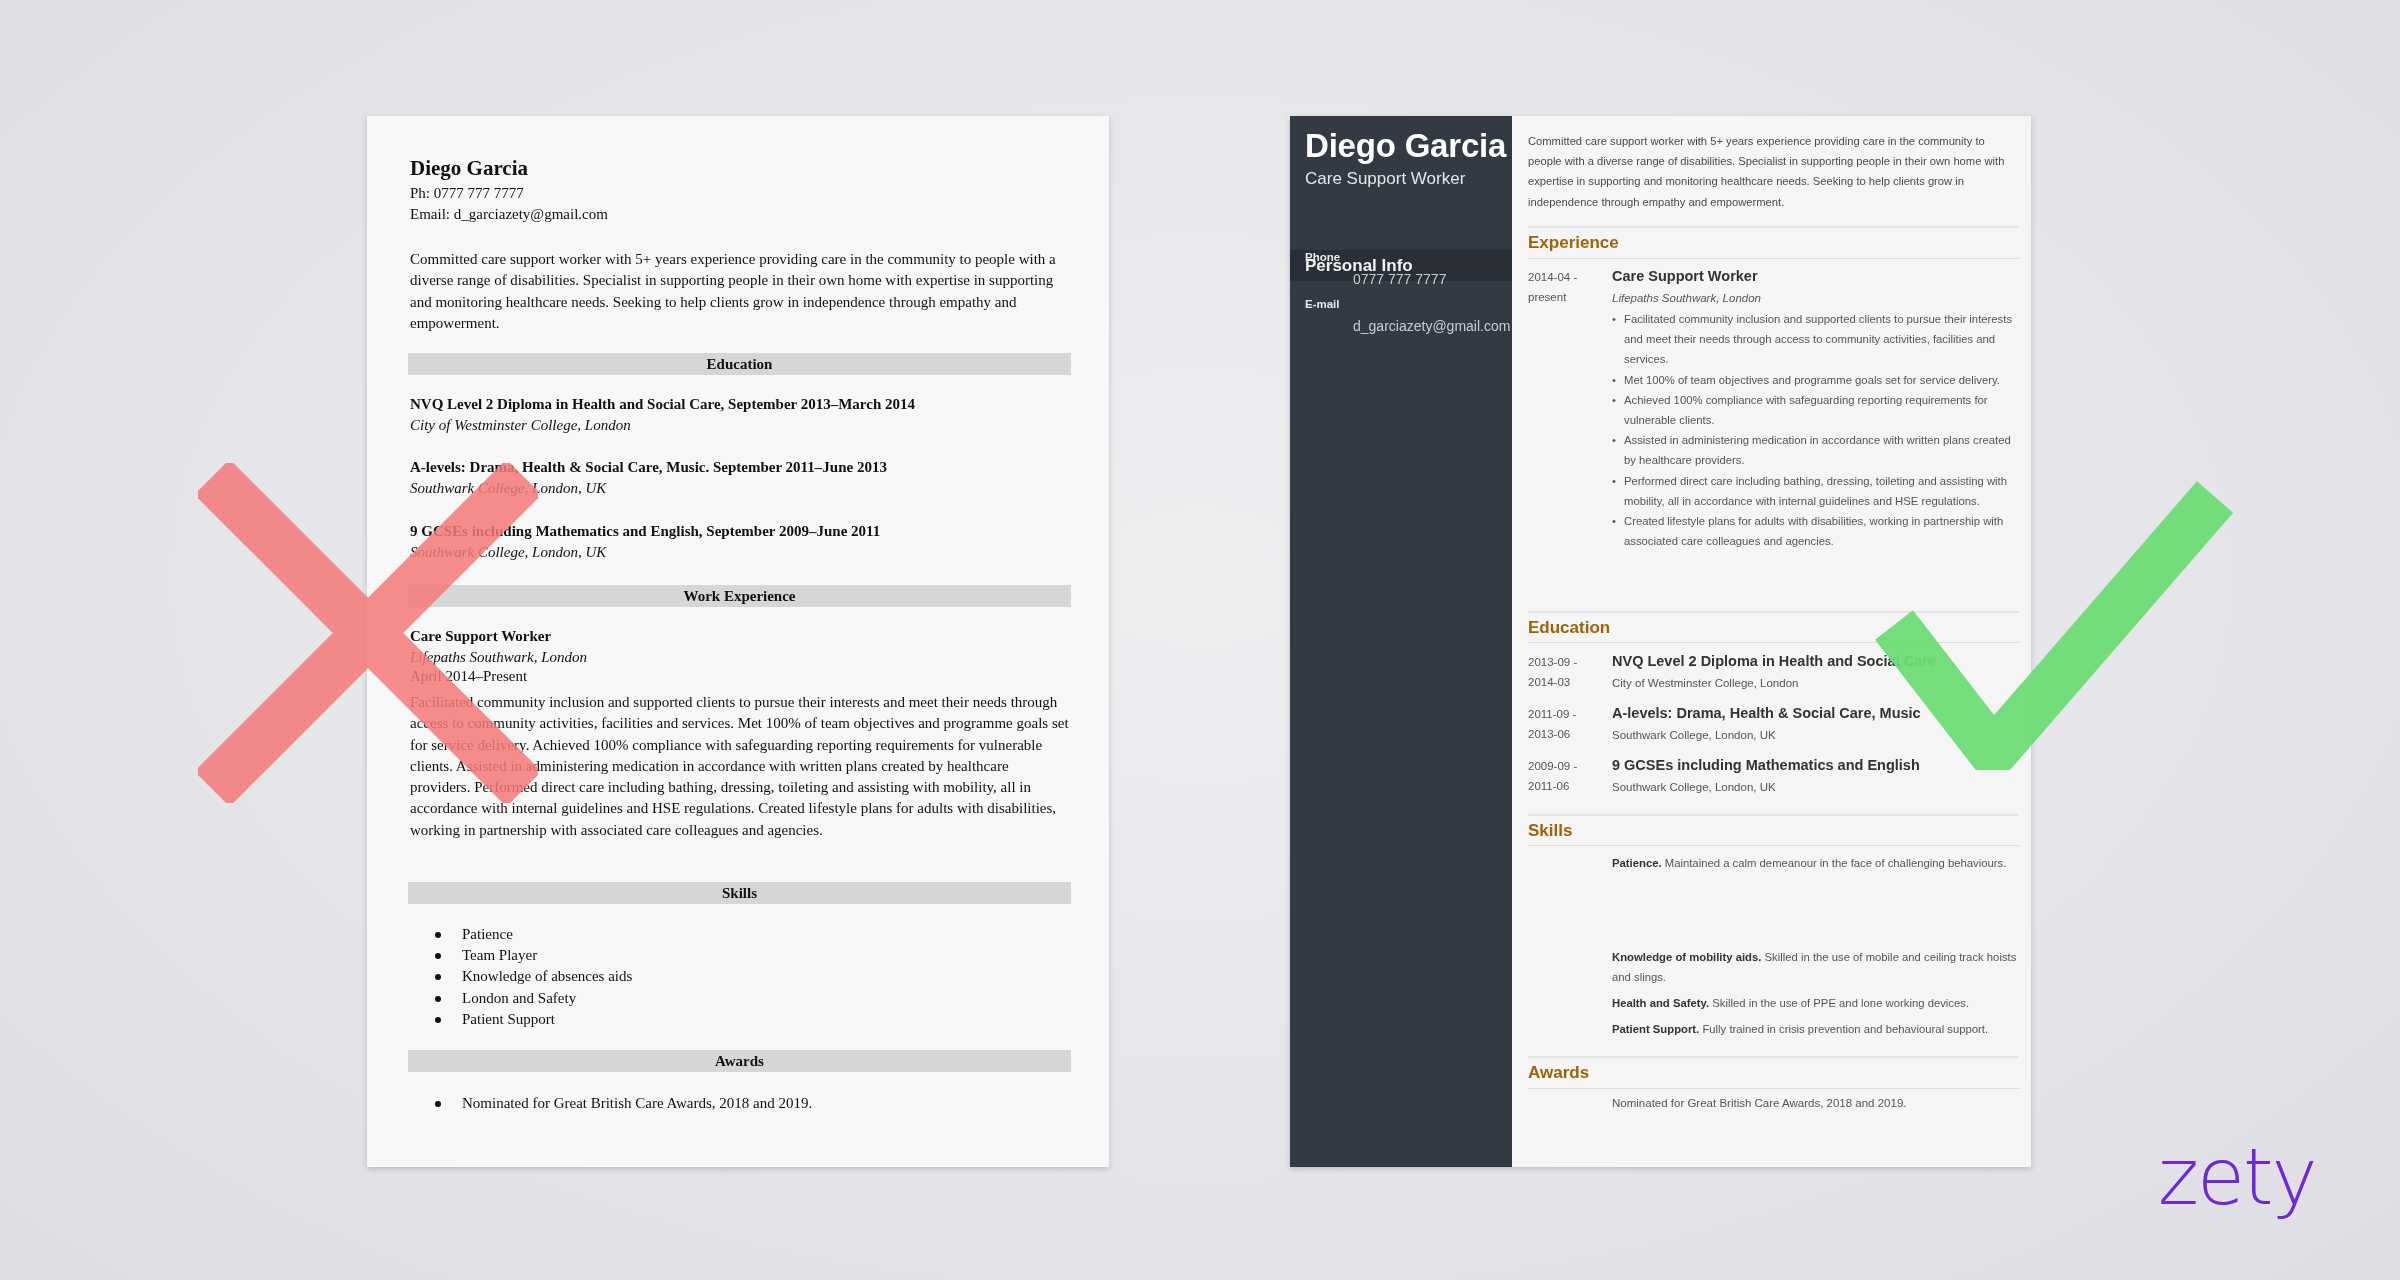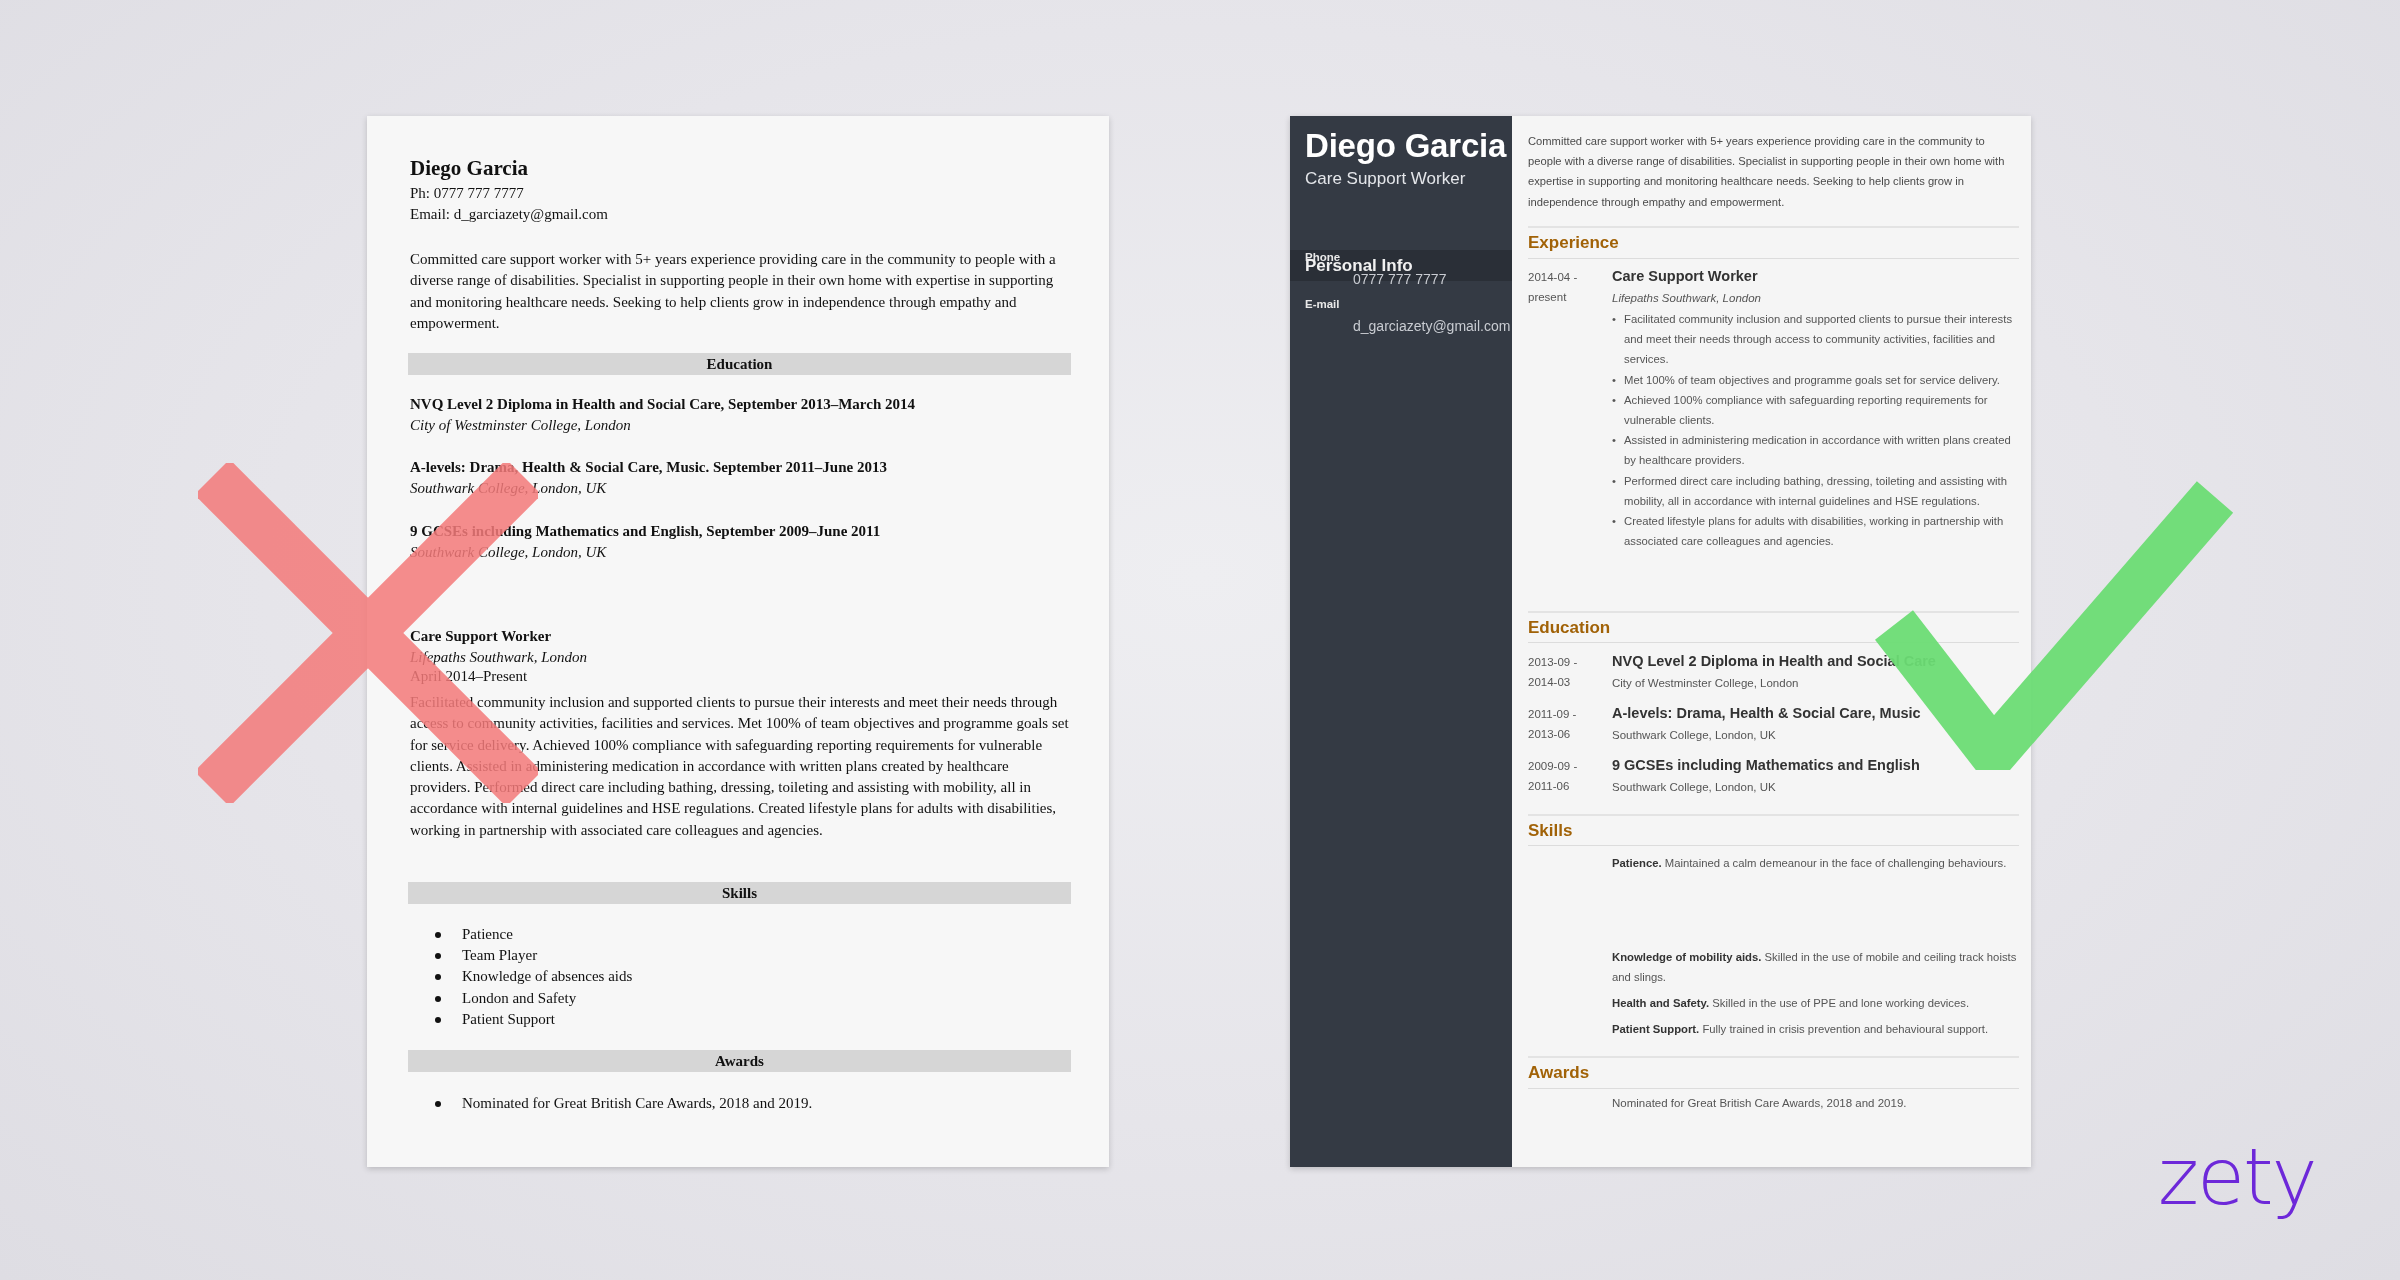--- a/index.html
+++ b/index.html
@@ -76,20 +76,21 @@
   <div class="para" style="top:133px">Committed care support worker with 5+ years experience providing care in the community to people with a diverse range of disabilities. Specialist in supporting people in their own home with expertise in supporting and monitoring healthcare needs. Seeking to help clients grow in independence through empathy and empowerment.</div>
 
   <div class="bar" style="top:237px">Education</div>
   <div class="t b" style="top:280px">NVQ Level 2 Diploma in Health and Social Care, September 2013–March 2014</div>
   <div class="t i" style="top:301px">City of Westminster College, London</div>
   <div class="t b" style="top:343px">A-levels: Drama, Health &amp; Social Care, Music. September 2011–June 2013</div>
   <div class="t i" style="top:364px">Southwark College, London, UK</div>
   <div class="t b" style="top:407px">9 GCSEs including Mathematics and English, September 2009–June 2011</div>
   <div class="t i" style="top:428px">Southwark College, London, UK</div>
 
+  <div class="bar" style="top:469px">Work Experience</div>
   <div class="t b" style="top:512px">Care Support Worker</div>
   <div class="t i" style="top:533px">Lifepaths Southwark, London</div>
   <div class="t line" style="top:552px">April 2014–Present</div>
   <div class="para" style="top:576px">Facilitated community inclusion and supported clients to pursue their interests and meet their needs through access to community activities, facilities and services. Met 100% of team objectives and programme goals set for service delivery. Achieved 100% compliance with safeguarding reporting requirements for vulnerable clients. Assisted in administering medication in accordance with written plans created by healthcare providers. Performed direct care including bathing, dressing, toileting and assisting with mobility, all in accordance with internal guidelines and HSE regulations. Created lifestyle plans for adults with disabilities, working in partnership with associated care colleagues and agencies.</div>
 
   <div class="bar" style="top:766px">Skills</div>
   <ul style="top:808px">
     <li>Patience</li>
     <li>Team Player</li>
     <li>Knowledge of absences aids</li>

